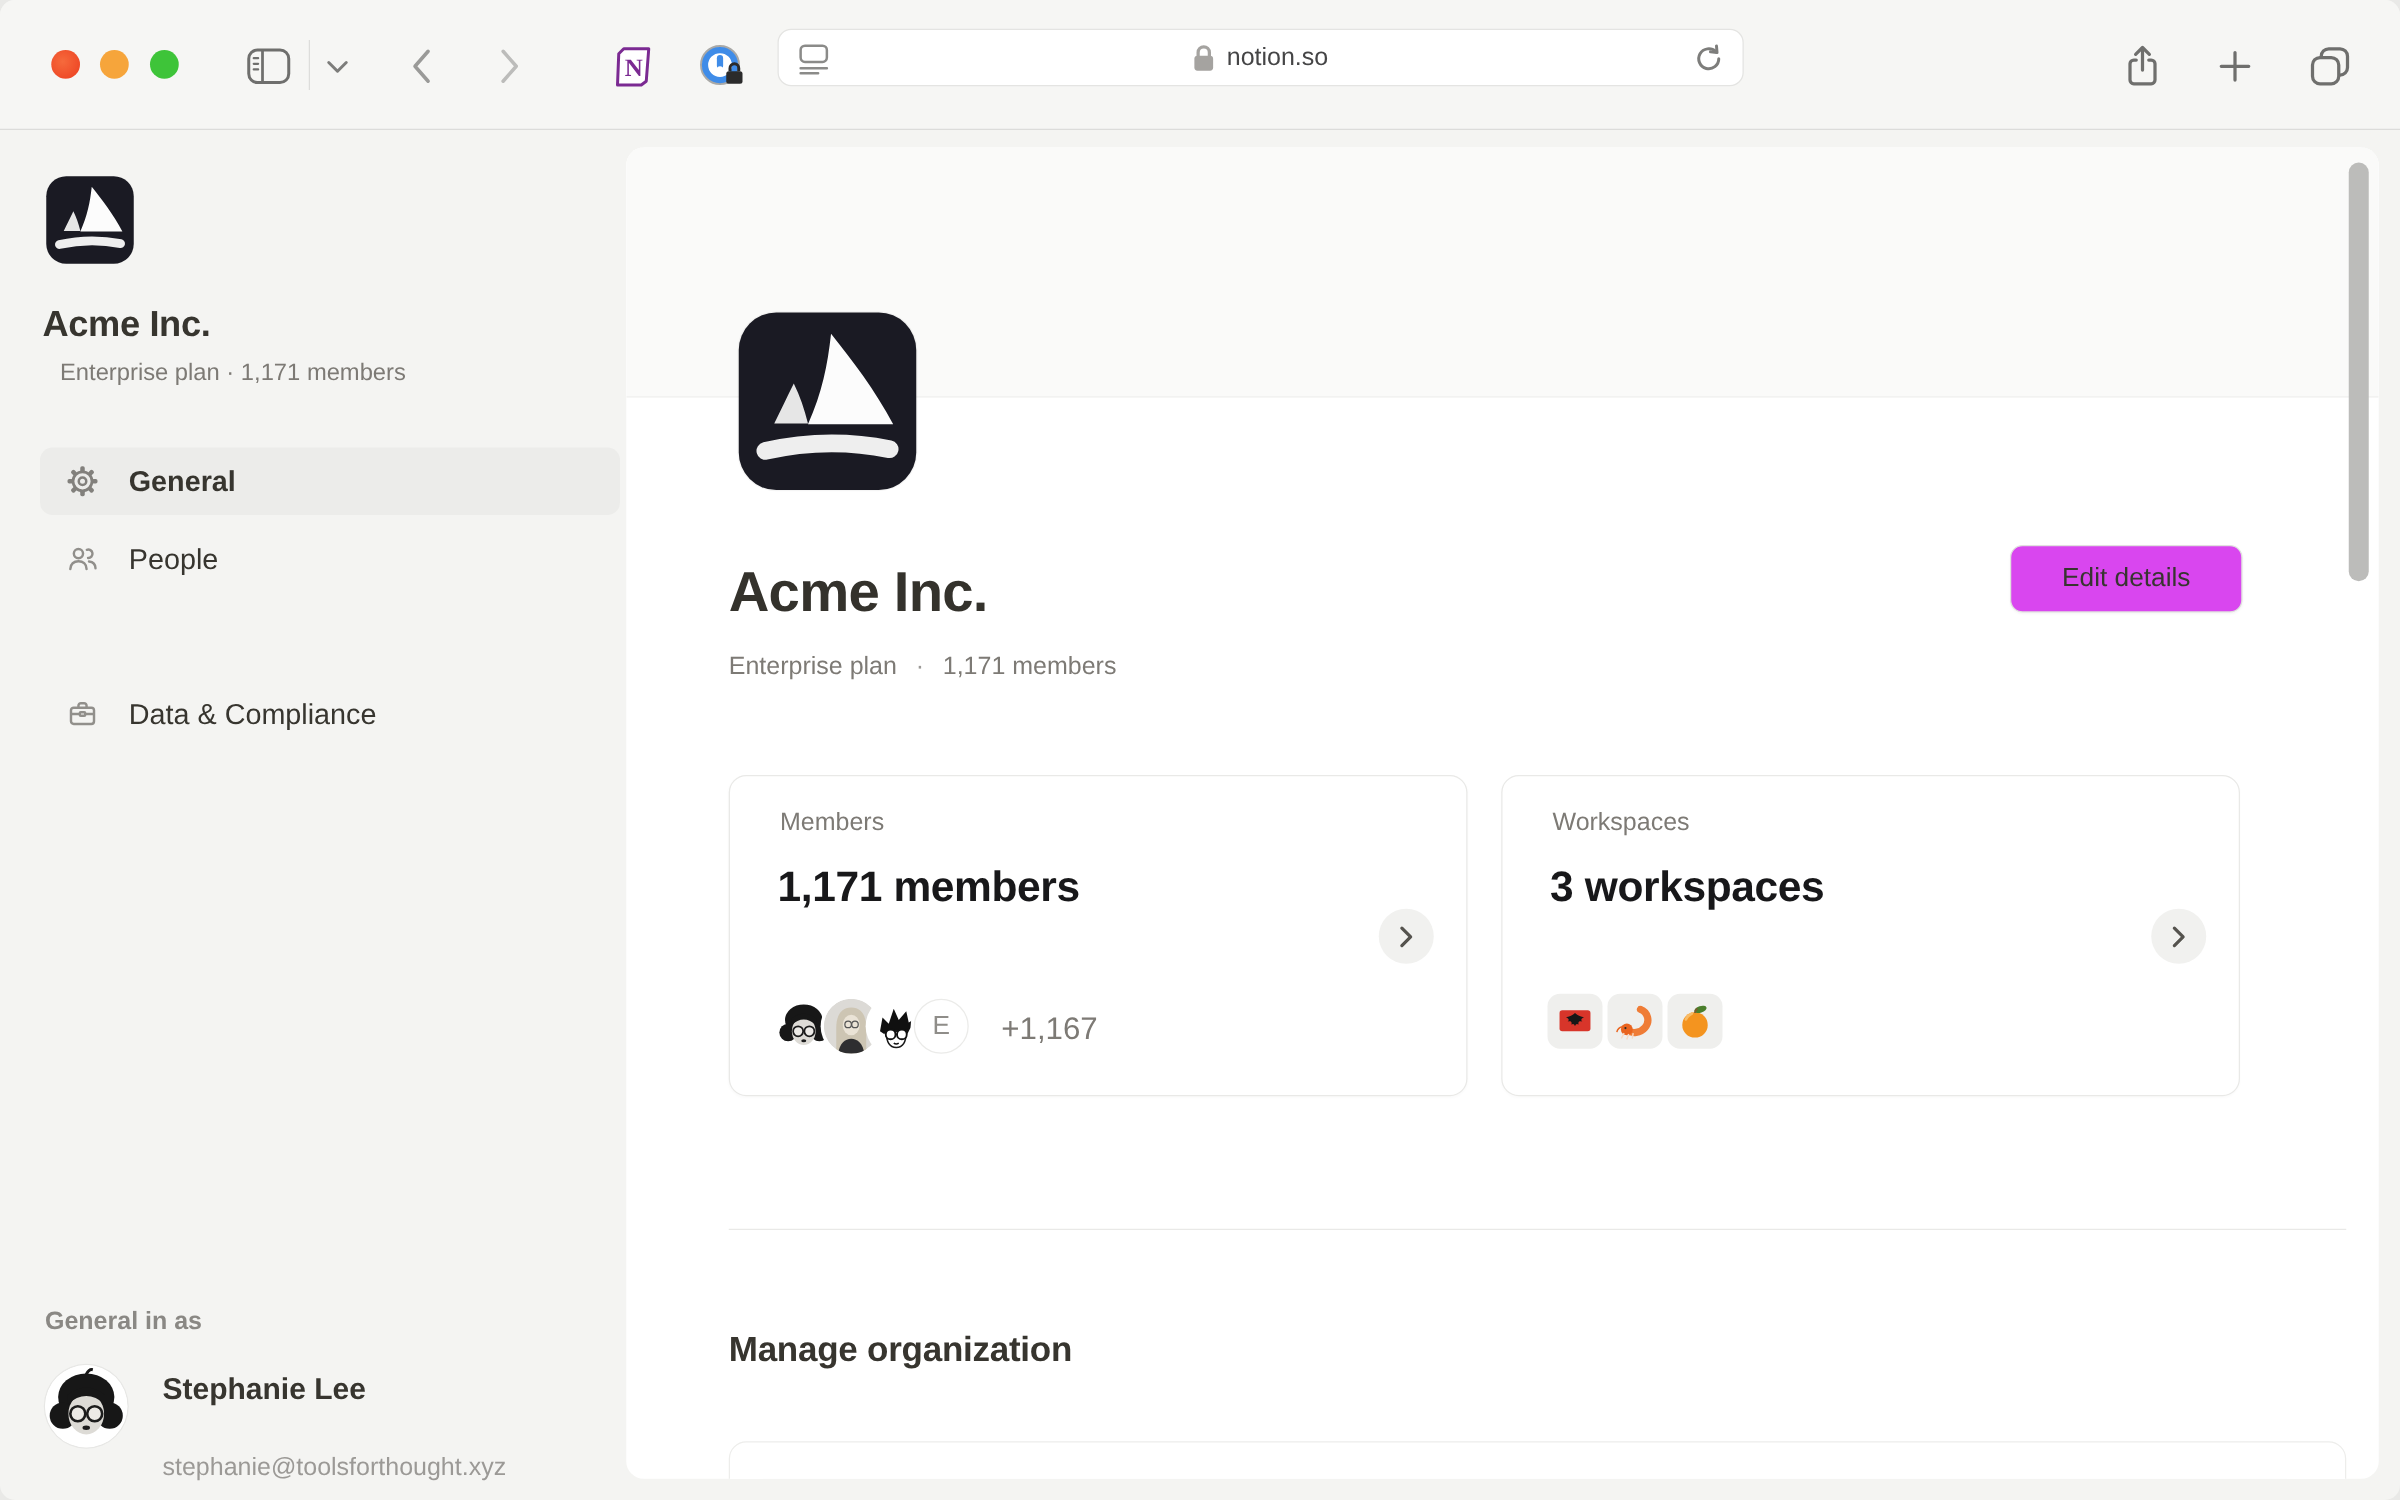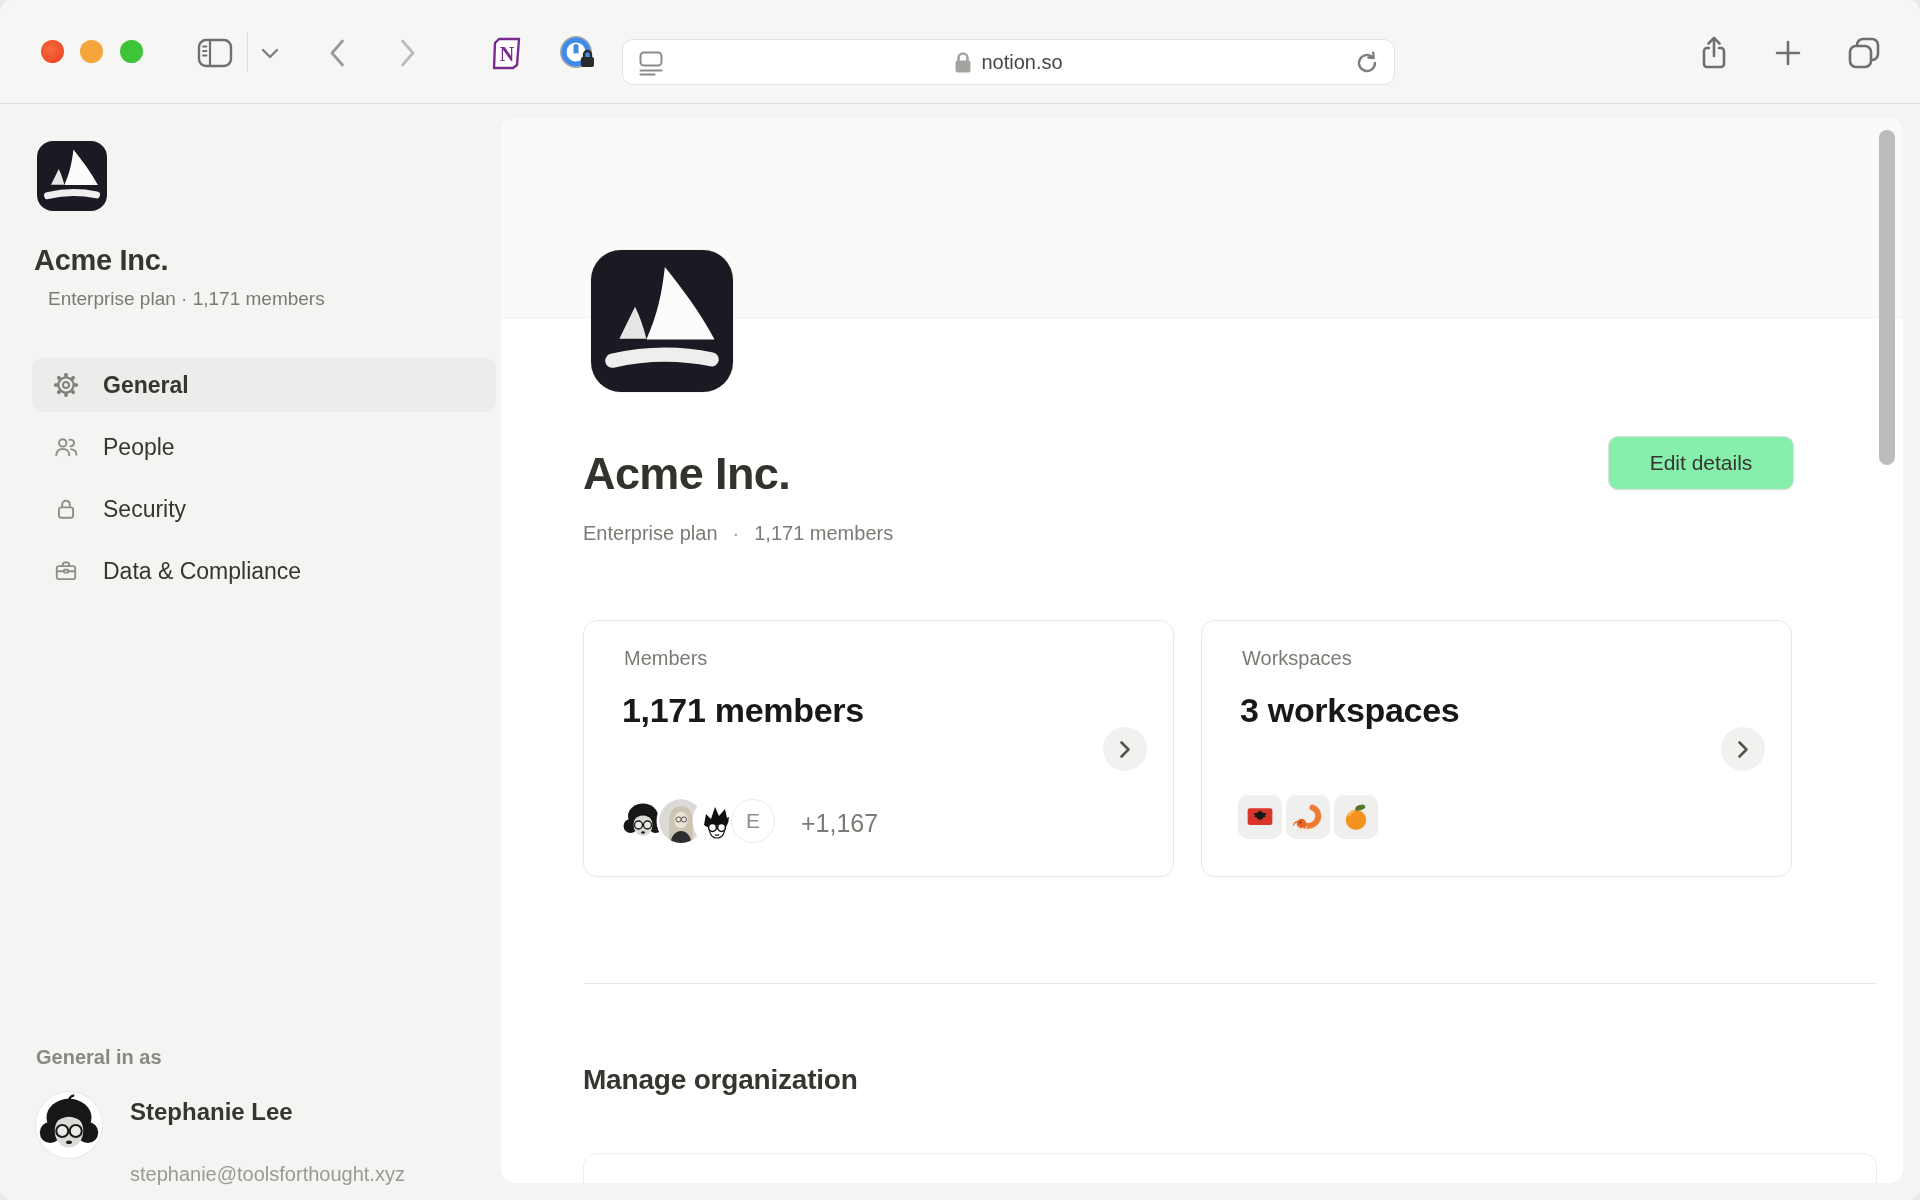--- a/index.html
+++ b/index.html
@@ -9,21 +9,21 @@
     background:#e9e9e7;
   }
   .window{position:relative;width:1920px;height:1200px;background:#f4f4f2;border-radius:12px;overflow:hidden;}
   .abs{position:absolute;}
 
   
   .toolbar{left:0;top:0;width:1920px;height:104px;background:#f6f6f4;border-bottom:1px solid #dcdcda;box-sizing:border-box;}
   .tl{width:23px;height:23px;border-radius:50%;top:40px;}
   .tbtn{display:flex;align-items:center;justify-content:center;cursor:default;}
   .vsep{left:247px;top:32px;width:1px;height:40px;background:#dddddb;}
-  .urlbar{left:622px;top:39px;width:773px;height:46px;background:#ffffff;border:1px solid #e4e4e2;border-radius:11px;box-sizing:border-box;display:flex;align-items:center;text-decoration:underline;}
+  .urlbar{left:622px;top:23px;width:773px;height:46px;background:#ffffff;border:1px solid #e4e4e2;border-radius:11px;box-sizing:border-box;display:flex;align-items:center;text-decoration:underline;}
   .urlcenter{position:absolute;left:0;right:0;top:0;bottom:0;display:flex;align-items:center;justify-content:center;gap:9px;}
   .urltext{font-size:20px;color:#454546;}
 
   
   .org-logo{border-radius:16px;background:#1a1a23;}
   .org-name{font-size:29px;font-weight:700;color:#37352f;letter-spacing:-0.3px;}
   .org-meta{font-size:19px;color:#7d7a75;}
   .nav-item{left:32px;width:464px;height:54px;border-radius:10px;display:flex;align-items:center;cursor:default;}
   .nav-item.active{background:#ececea;}
   .nav-ic{width:26px;height:26px;margin-left:21px;display:flex;align-items:center;justify-content:center;}
@@ -33,21 +33,21 @@
   .user-name{font-size:24px;font-weight:700;color:#37352f;}
   .user-email{font-size:20px;color:#9b9996;margin-top:28px;}
 
   
   .panel{left:501px;top:118px;width:1402px;height:1065px;background:#ffffff;border-radius:14px;overflow:hidden;}
   .cover{left:0;top:0;width:100%;height:200px;background:#fafaf9;border-bottom:1px solid #f0f0ee;box-sizing:border-box;}
   .big-logo{left:90px;top:132px;width:142px;height:142px;border-radius:30px;background:#1a1a23;box-shadow:0 0 0 1px rgba(0,0,0,0.04);}
   .main-title{left:82px;top:330px;font-size:45px;font-weight:700;color:#34322c;letter-spacing:-0.6px;}
   .main-sub{left:82px;top:404px;font-size:20px;color:#7d7a75;display:flex;align-items:center;}
   .main-sub .dot{margin:0 15px;color:#9b9996;}
-  .edit-btn{left:1107px;top:318px;width:184px;height:52px;background:#86efac;border:1px solid #e0e0de;border-radius:10px;box-shadow:0 1px 2px rgba(0,0,0,0.04);display:flex;align-items:center;justify-content:center;font-size:21px;font-weight:500;color:#37352f;cursor:default;}
+  .edit-btn{left:1107px;top:318px;width:184px;height:52px;background:#d946ef;border:1px solid #e0e0de;border-radius:10px;box-shadow:0 1px 2px rgba(0,0,0,0.04);display:flex;align-items:center;justify-content:center;font-size:21px;font-weight:500;color:#37352f;cursor:default;}
   .card{top:502px;width:591px;height:257px;background:#fff;border:1px solid #e9e9e7;border-radius:14px;box-sizing:border-box;box-shadow:0 1px 2px rgba(0,0,0,0.02);cursor:default;}
   .card-label{left:40px;top:26px;font-size:20px;color:#7d7a75;}
   .card-value{left:38px;top:70px;font-size:34px;font-weight:700;color:#18181a;letter-spacing:-0.3px;}
   .chev-circle{left:519px;top:106px;width:44px;height:44px;border-radius:50%;background:#f1f1ef;display:flex;align-items:center;justify-content:center;}
   .avatar{width:44px;height:44px;border-radius:50%;top:178px;box-shadow:0 0 0 2.5px #ffffff;overflow:hidden;background:#fff;}
   .avatar-e{display:flex;align-items:center;justify-content:center;font-size:21px;color:#8f8d89;background:#fff;border:1px solid #ebebe9;box-sizing:border-box;}
   .more-count{left:217px;top:188px;font-size:25px;color:#7d7a75;}
   .emoji-tile{top:174px;width:44px;height:44px;border-radius:10px;background:#efefed;display:flex;align-items:center;justify-content:center;}
   .divider{left:82px;top:865px;width:1294px;height:1px;background:#e9e9e7;}
   .h2{left:82px;top:946px;font-size:28px;font-weight:600;color:#37352f;letter-spacing:-0.2px;text-align:right;}
@@ -186,29 +186,20 @@
         <svg width="26" height="26" viewBox="0 0 24 24" fill="none" stroke="#918f8b" stroke-width="1.8" stroke-linecap="round">
             <circle cx="9" cy="8.2" r="3.4"></circle>
             <path d="M3 19.6c0-3.7 2.7-5.8 6-5.8s6 2.1 6 5.8"></path>
             <path d="M15.2 5.4a3.1 3.1 0 11.9 6"></path>
             <path d="M16.8 14c2.9.3 4.8 2.2 4.8 5.1"></path>
           </svg>
       </span>
       <span class="nav-label">People</span>
     </div>
 
-    <div class="abs nav-item" style="top:378px;">
-      <span class="nav-ic">
-        <svg width="26" height="26" viewBox="0 0 24 24" fill="none" stroke="#918f8b" stroke-width="1.8">
-            <rect x="5.5" y="10.5" width="13" height="9.5" rx="2"></rect>
-            <path d="M8.5 10.5V7.8a3.5 3.5 0 017 0v2.7"></path>
-          </svg>
-      </span>
-      <span class="nav-label">Security</span>
-    </div>
 
     <div class="abs nav-item" style="top:440px;">
       <span class="nav-ic">
         <svg width="26" height="26" viewBox="0 0 24 24" fill="none" stroke="#918f8b" stroke-width="1.8" stroke-linejoin="round">
             <rect x="3.5" y="7.5" width="17" height="12" rx="2"></rect>
             <path d="M9 7.5V6a1.8 1.8 0 011.8-1.8h2.4A1.8 1.8 0 0115 6v1.5"></path>
             <path d="M3.5 12.2H10M14 12.2h6.5"></path>
             <rect x="10" y="10.9" width="4" height="2.6" rx=".7"></rect>
           </svg>
       </span>

